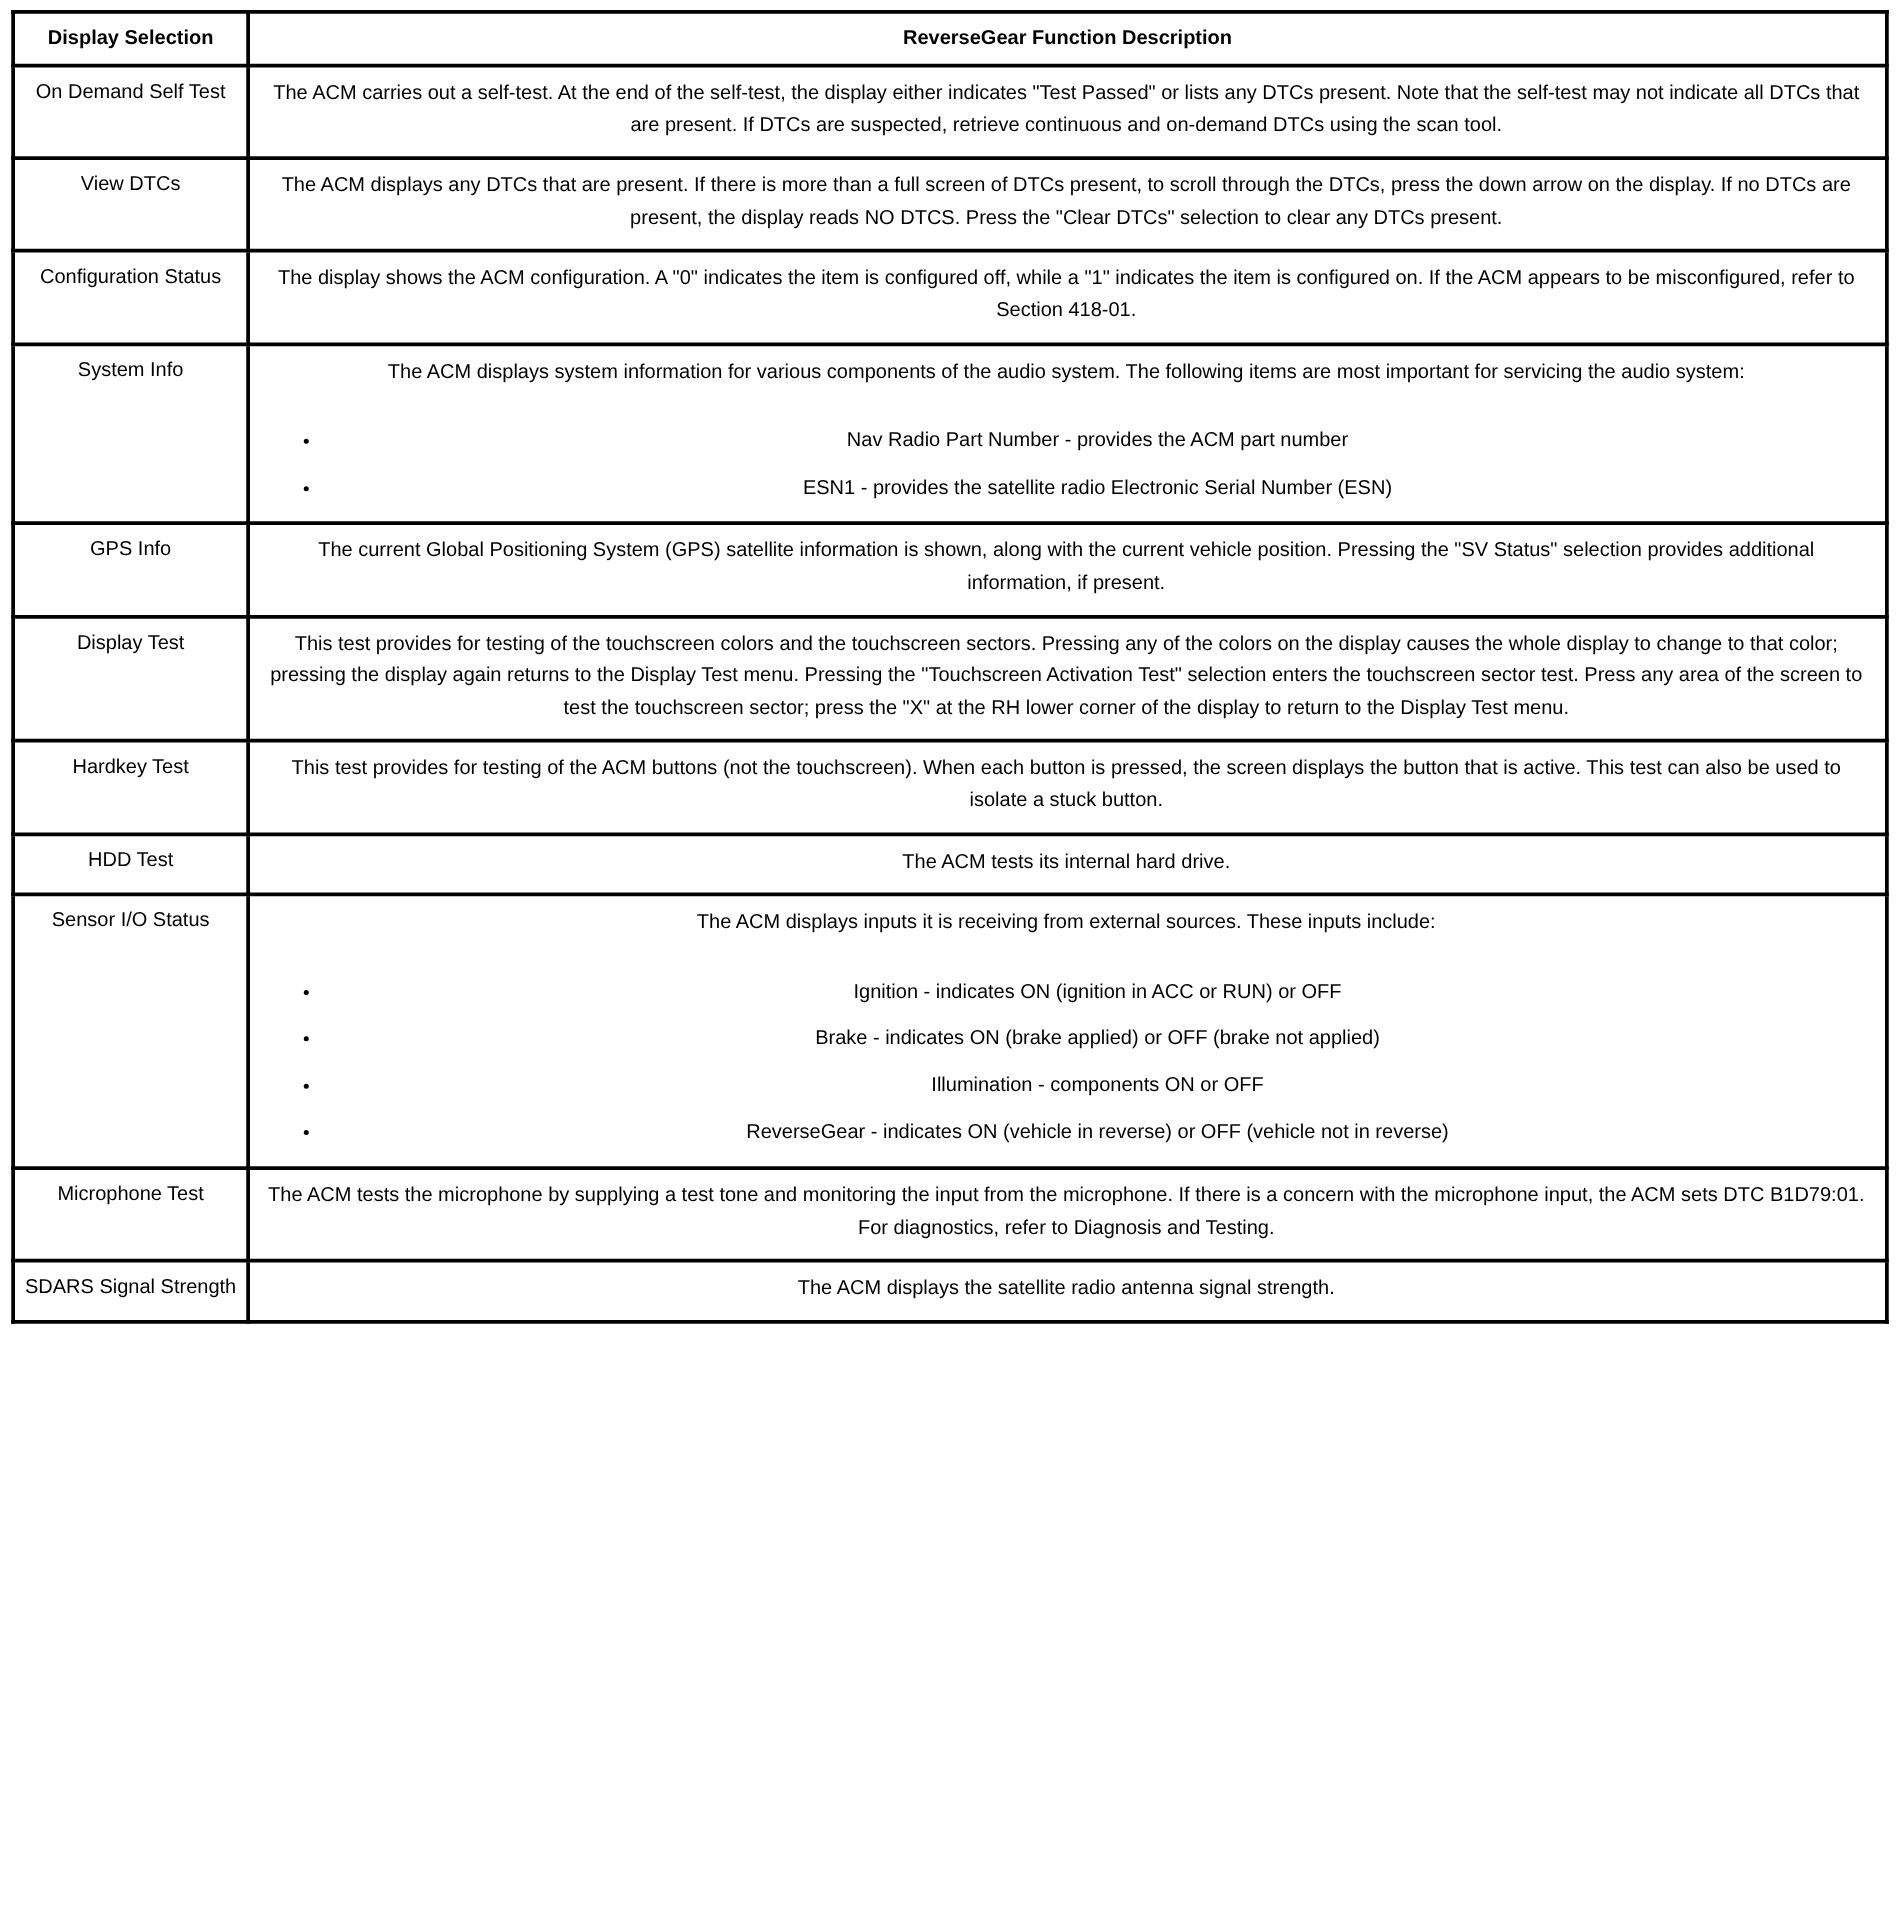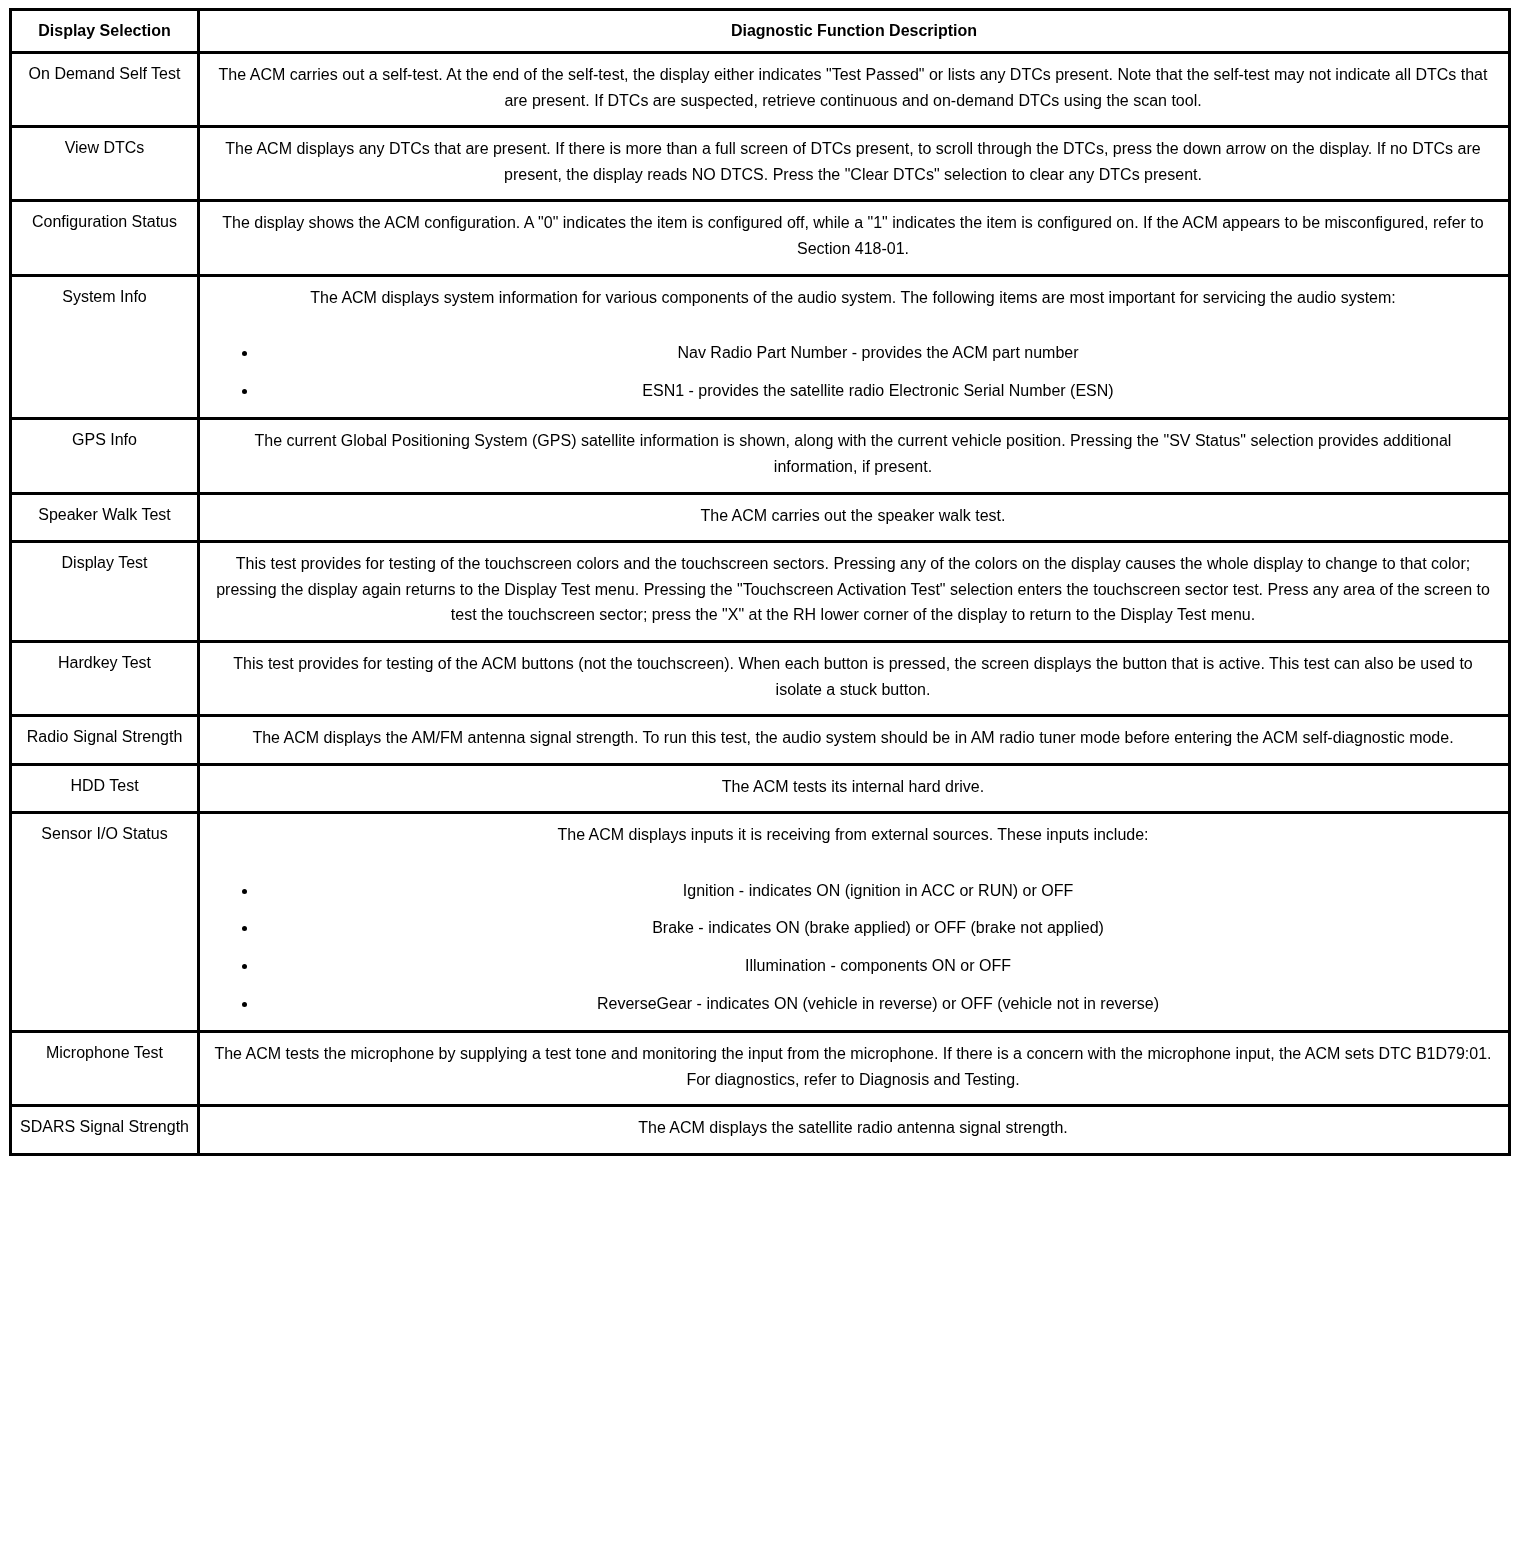--- a/index.html
+++ b/index.html
@@ -67,21 +67,21 @@
 
 <div class="page">
   <table class="diag">
     <colgroup>
       <col class="c1">
       <col>
     </colgroup>
     <thead>
       <tr>
         <th>Display Selection</th>
-        <th>Diagnostic Function Description</th>
+        <th>ReverseGear Function Description</th>
       </tr>
     </thead>
     <tbody id="table-body">
   <tr>
     <td class="sel-cell">On Demand Self Test</td>
     <td class="desc-cell">
       <span>The ACM carries out a self-test. At the end of the self-test, the display either indicates "Test Passed" or lists any DTCs present. Note that the self-test may not indicate all DTCs that are present. If DTCs are suspected, retrieve continuous and on-demand DTCs using the scan tool.</span>
     </td>
   </tr>
 
@@ -109,48 +109,36 @@
             </ul></td>
   </tr>
 
   <tr>
     <td class="sel-cell">GPS Info</td>
     <td class="desc-cell">
       <span>The current Global Positioning System (GPS) satellite information is shown, along with the current vehicle position. Pressing the "SV Status" selection provides additional information, if present.</span>
     </td>
   </tr>
 
-  <tr>
-    <td class="sel-cell">Speaker Walk Test</td>
-    <td class="desc-cell">
-      <span>The ACM carries out the speaker walk test.</span>
-    </td>
-  </tr>
 
 
   <tr>
     <td class="sel-cell">Display Test</td>
     <td class="desc-cell">
       <span>This test provides for testing of the touchscreen colors and the touchscreen sectors. Pressing any of the colors on the display causes the whole display to change to that color; pressing the display again returns to the Display Test menu. Pressing the "Touchscreen Activation Test" selection enters the touchscreen sector test. Press any area of the screen to test the touchscreen sector; press the "X" at the RH lower corner of the display to return to the Display Test menu.</span>
     </td>
   </tr>
 
   <tr>
     <td class="sel-cell">Hardkey Test</td>
     <td class="desc-cell">
       <span>This test provides for testing of the ACM buttons (not the touchscreen). When each button is pressed, the screen displays the button that is active. This test can also be used to isolate a stuck button.</span>
     </td>
   </tr>
 
-  <tr>
-    <td class="sel-cell">Radio Signal Strength</td>
-    <td class="desc-cell">
-      <span>The ACM displays the AM/FM antenna signal strength. To run this test, the audio system should be in AM radio tuner mode before entering the ACM self-diagnostic mode.</span>
-    </td>
-  </tr>
 
   <tr>
     <td class="sel-cell">HDD Test</td>
     <td class="desc-cell">
       <span>The ACM tests its internal hard drive.</span>
     </td>
   </tr>
 
   <tr>
     <td class="sel-cell">Sensor I/O Status</td>

